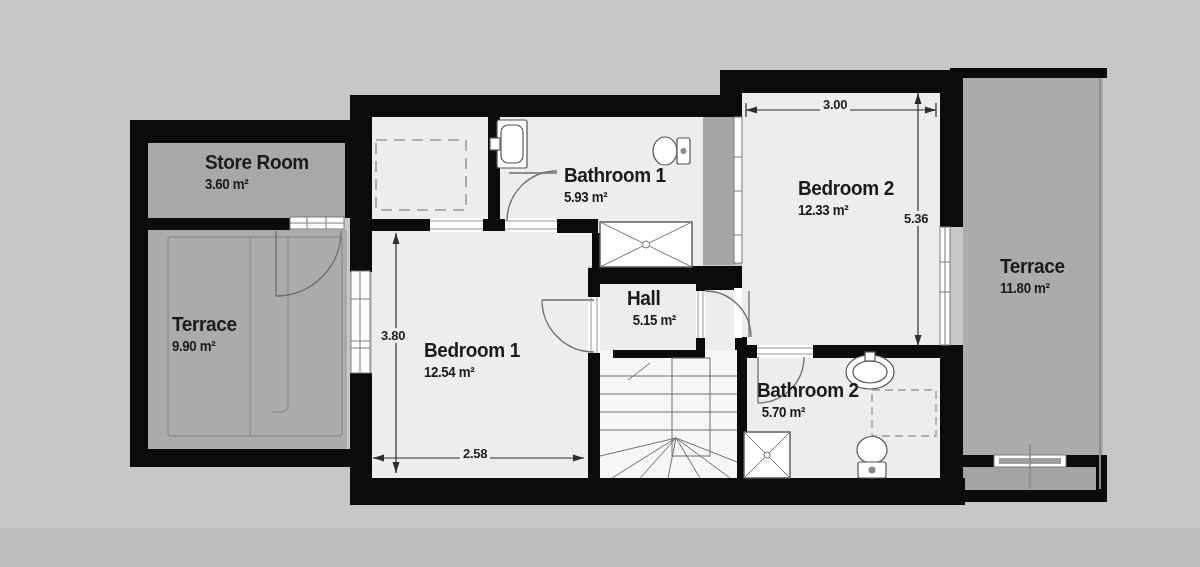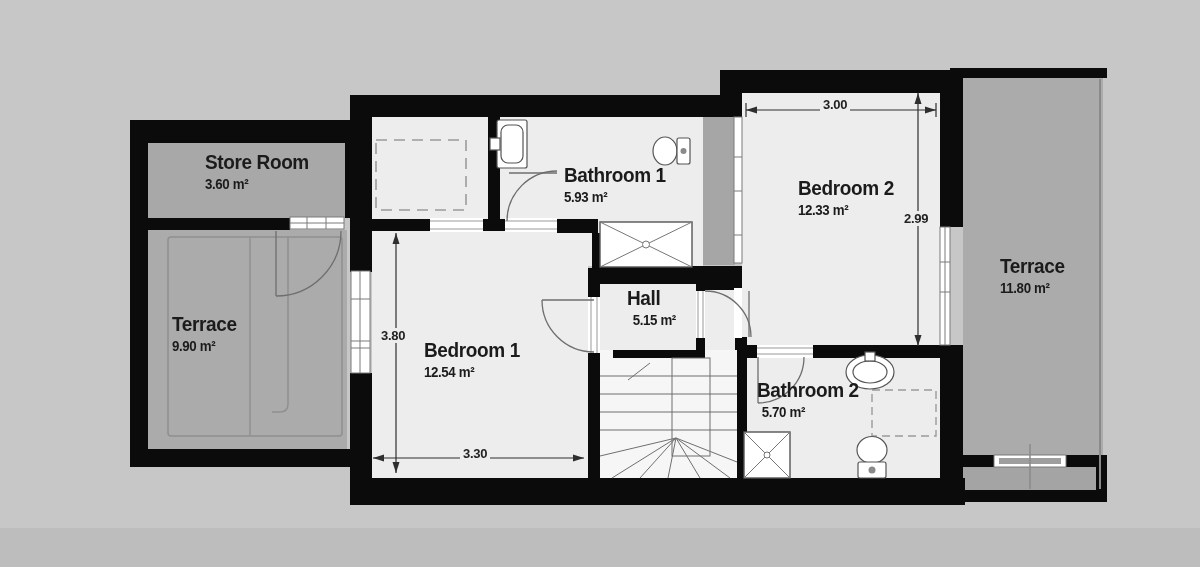--- a/index.html
+++ b/index.html
@@ -268,16 +268,16 @@
   <div class="lbl" style="left:757px;top:380px;">
     <div class="name">Bathroom 2</div>
     <div class="area" style="margin-left:5px;">5.70 m²</div>
   </div>
   <div class="lbl" style="left:1000px;top:256px;">
     <div class="name">Terrace</div>
     <div class="area">11.80 m²</div>
   </div>
 
   <div class="dim" style="left:820px;top:97px;">3.00</div>
-  <div class="dim" style="left:901px;top:211px;">2.99</div>
+  <div class="dim" style="left:901px;top:211px;">5.36</div>
   <div class="dim" style="left:378px;top:328px;">3.80</div>
-  <div class="dim" style="left:460px;top:446px;">3.30</div>
+  <div class="dim" style="left:460px;top:446px;">2.58</div>
 </div>
 
 </body></html>

